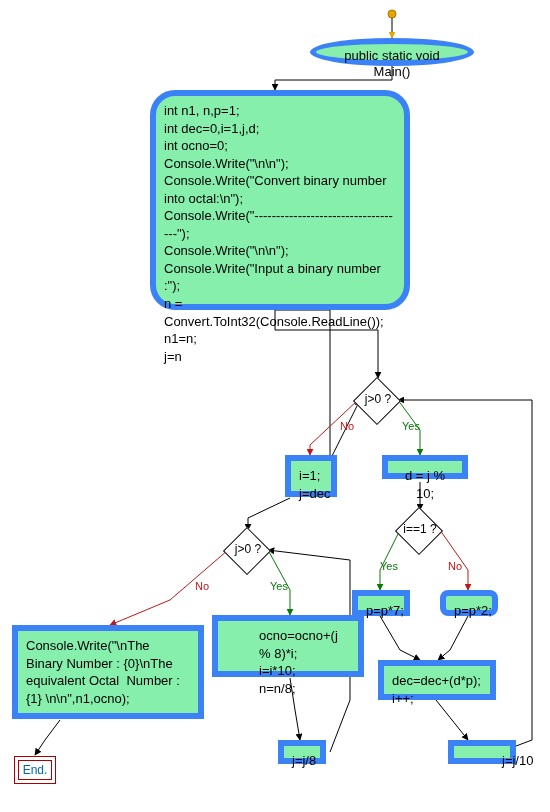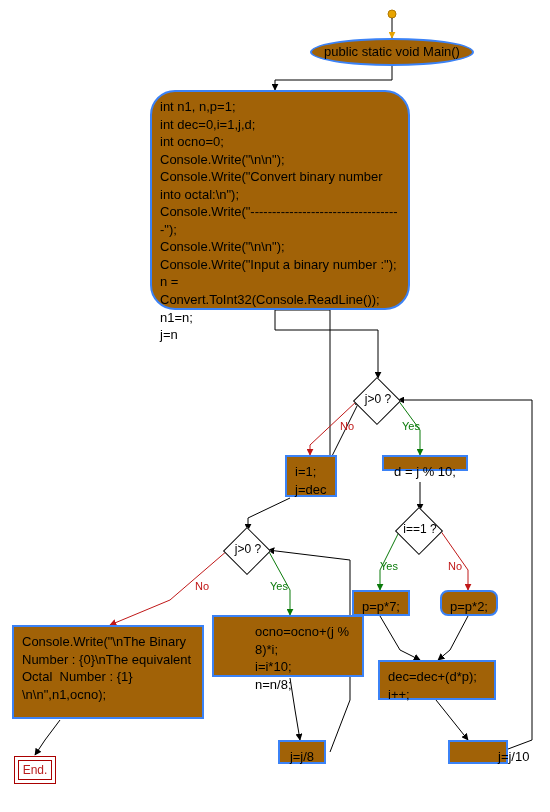--- a/index.html
+++ b/index.html
@@ -8,22 +8,22 @@
     background: #ffffff;
     font-family: Arial, Helvetica, sans-serif;
     font-size: 13px;
     color: #000;
     width: 550px;
     height: 812px;
     position: relative;
   }
   .node {
     position: absolute;
-    background: #a16207;
-    border: 2px solid #3b82f6;
+    background: #86efac;
+    border: 6px solid #3b82f6;
     box-sizing: border-box;
   }
   .ellipse {
     border-radius: 50%;
     padding: 4px 10px;
     text-align: center;
     line-height: 1.2;
   }
   .rect {
     padding: 6px 8px;
@@ -48,21 +48,21 @@
     transform: translateY(-50%);
     line-height: 1.1;
     font-size: 12px;
   }
   .end-node {
     position: absolute;
     border: 1px solid #a00;
     background: #fff;
     text-align: center;
     font-size: 12px;
-    color: #b91c1c;
+    color: #0369a1;
     box-sizing: border-box;
   }
   .end-inner {
     position: absolute;
     border: 1px solid #a00;
     left: 3px; right: 3px; top: 3px; bottom: 3px;
     display: flex; align-items: center; justify-content: center;
   }
   svg.edges {
     position: absolute;

